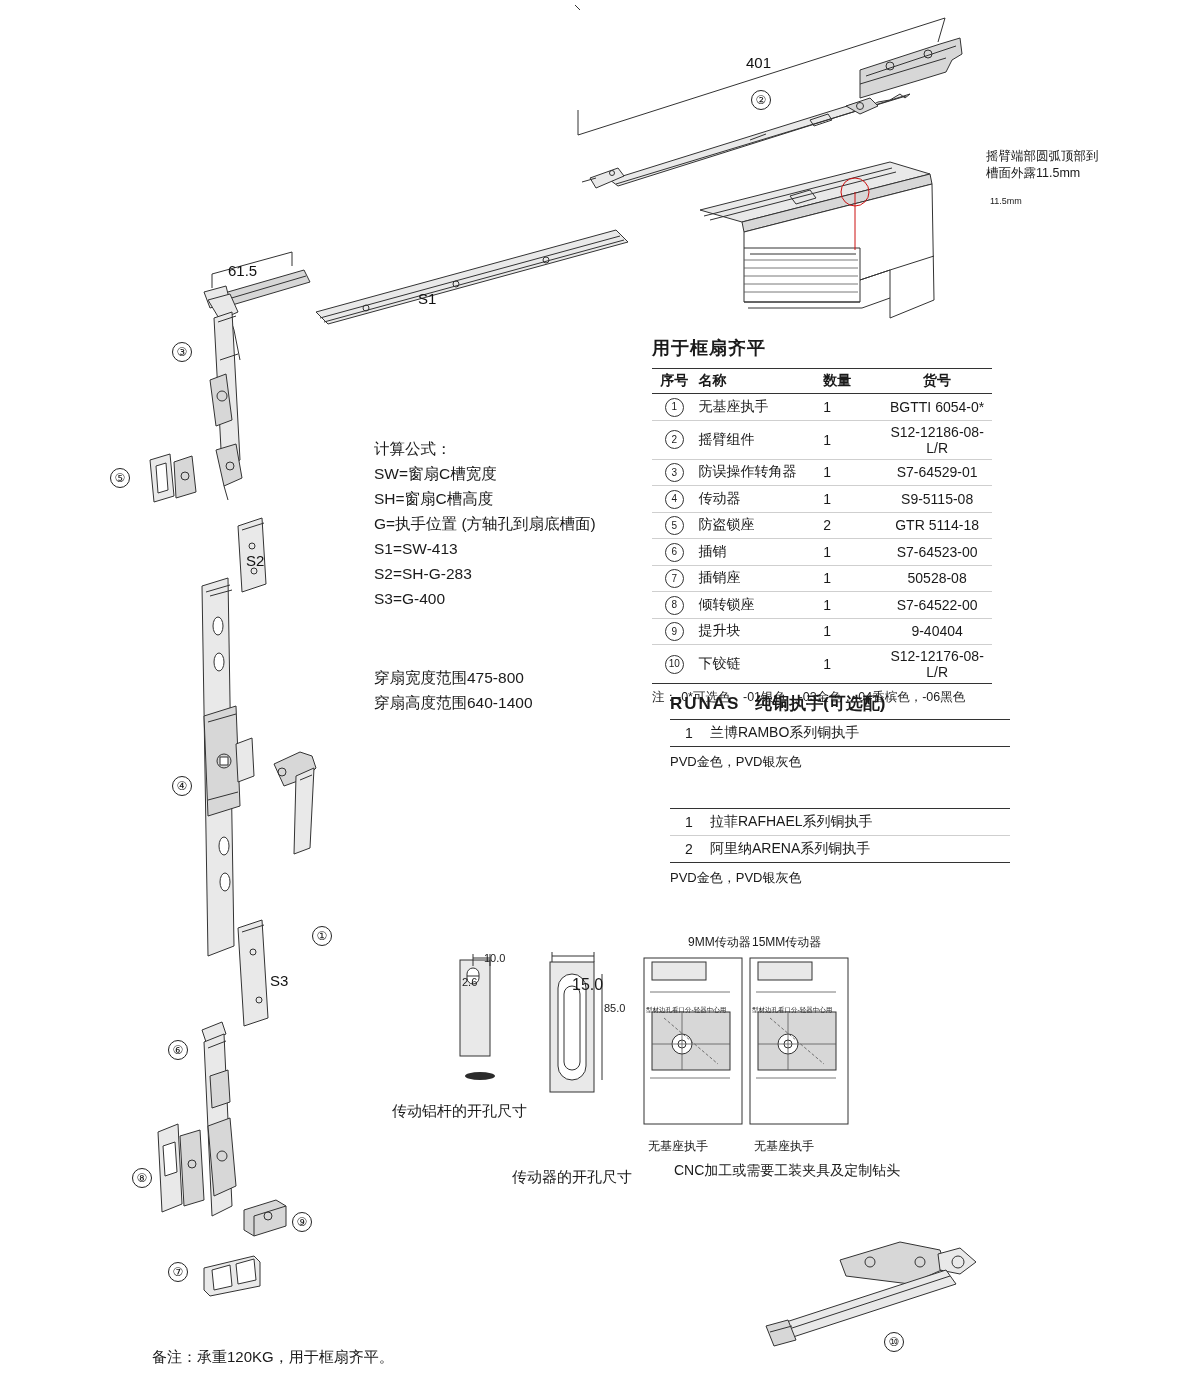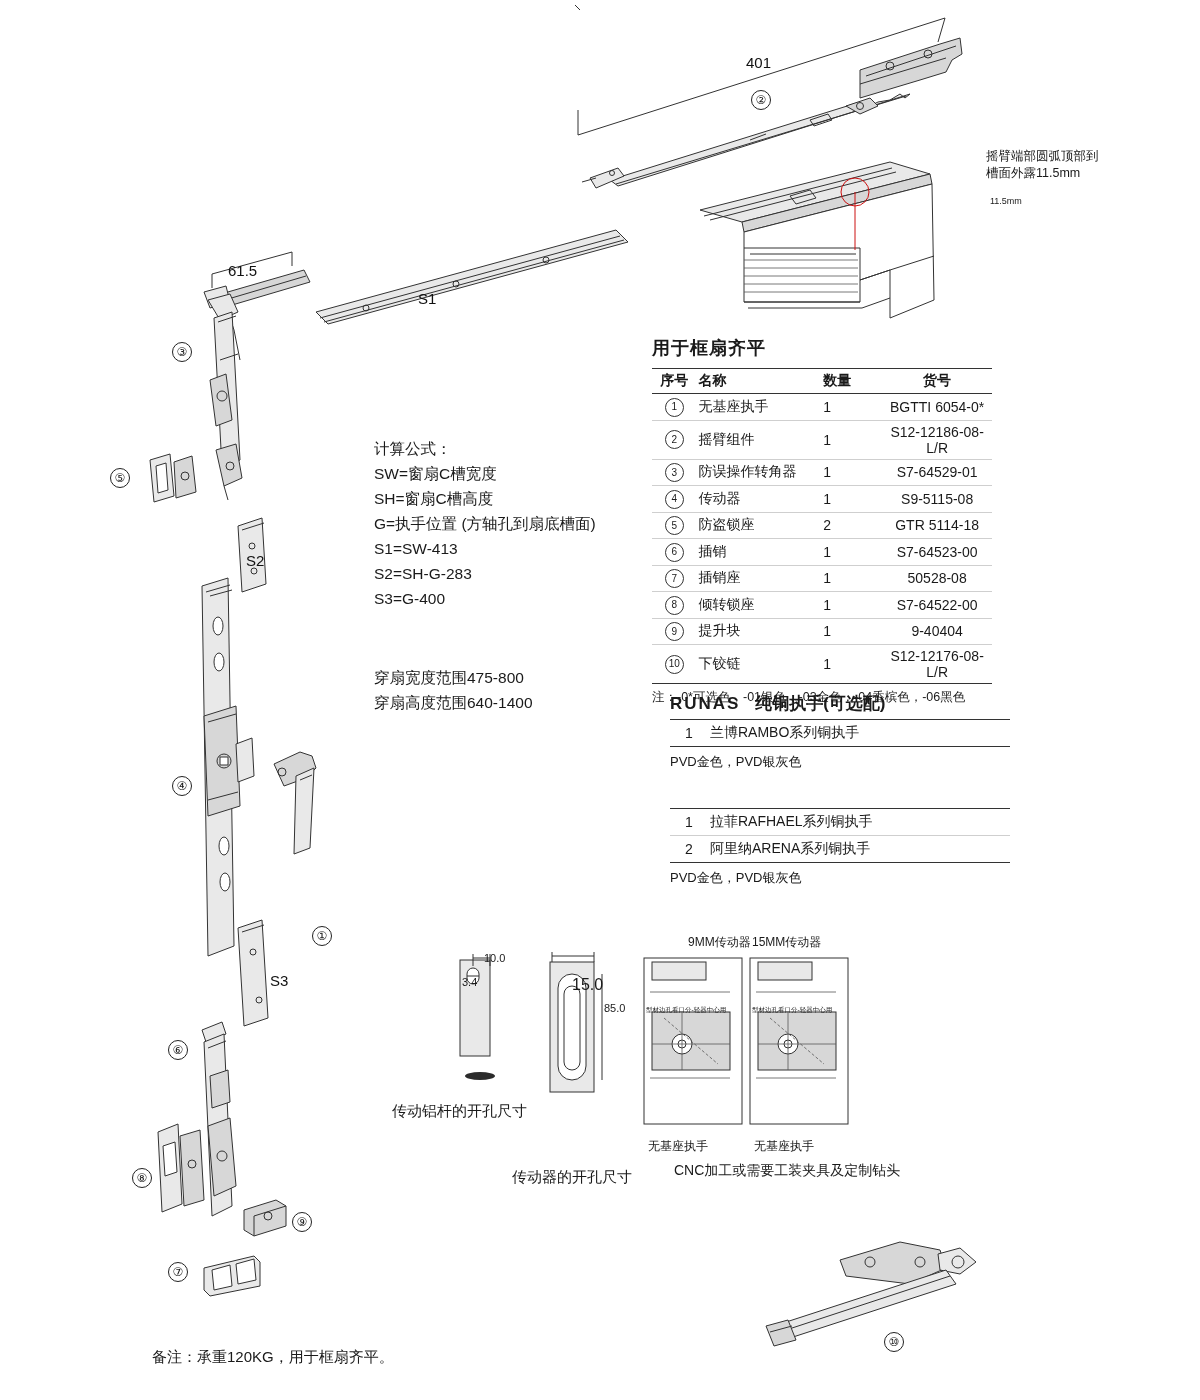--- a/index.html
+++ b/index.html
@@ -403,21 +403,21 @@
     <rect class="fillg" x="8" y="14" width="30" height="96"></rect>
     <rect class="fillw" x="15" y="22" width="12" height="16" rx="6"></rect>
     <line class="st" x1="21" y1="8" x2="21" y2="20"></line>
     <line class="st" x1="38" y1="8" x2="38" y2="20"></line>
     <line class="st" x1="21" y1="12" x2="38" y2="12"></line>
     <line class="st" x1="15" y1="30" x2="27" y2="30"></line>
     <ellipse cx="28" cy="130" rx="15" ry="4" fill="#2b2b2b"></ellipse>
   </svg>
 </div>
 <div class="abs tiny" style="left:484px;top:952px;font-size:11px;">10.0</div>
-<div class="abs tiny" style="left:462px;top:976px;font-size:11px;">3.4</div>
+<div class="abs tiny" style="left:462px;top:976px;font-size:11px;">2.6</div>
 <div class="abs" style="left:392px;top:1102px;font-size:15px;">传动铝杆的开孔尺寸</div>
 
 <div class="abs" style="left:540px;top:950px;width:90px;height:160px;">
   <svg width="90" height="160">
     <rect class="fillg" x="10" y="12" width="44" height="130"></rect>
     <rect class="fillw" x="18" y="24" width="28" height="106" rx="14"></rect>
     <rect class="fillw" x="24" y="36" width="16" height="84" rx="8"></rect>
     <line class="st" x1="12" y1="6" x2="54" y2="6"></line>
     <line class="st" x1="12" y1="2" x2="12" y2="12"></line>
     <line class="st" x1="54" y1="2" x2="54" y2="12"></line>

